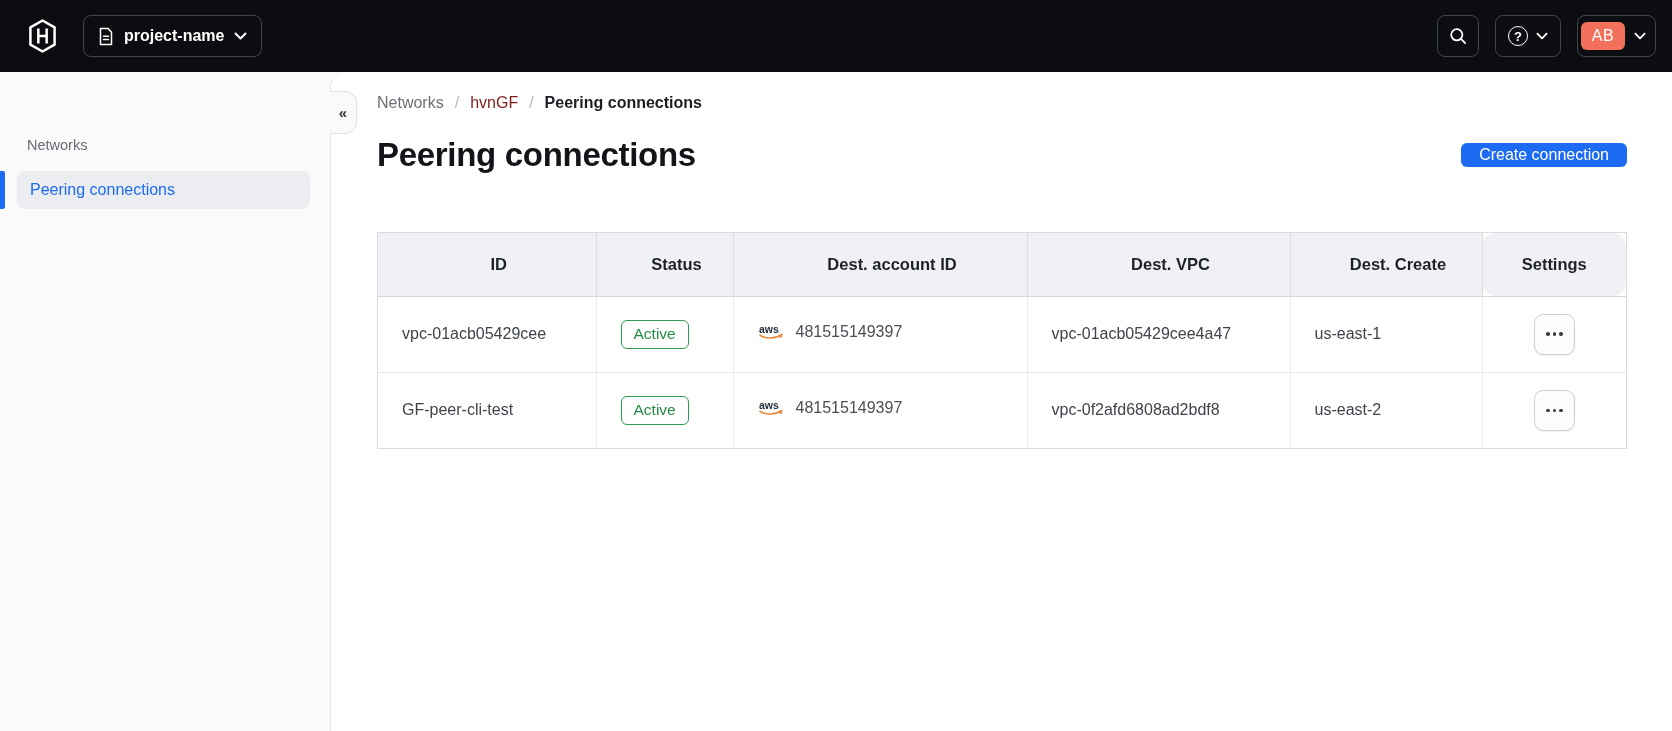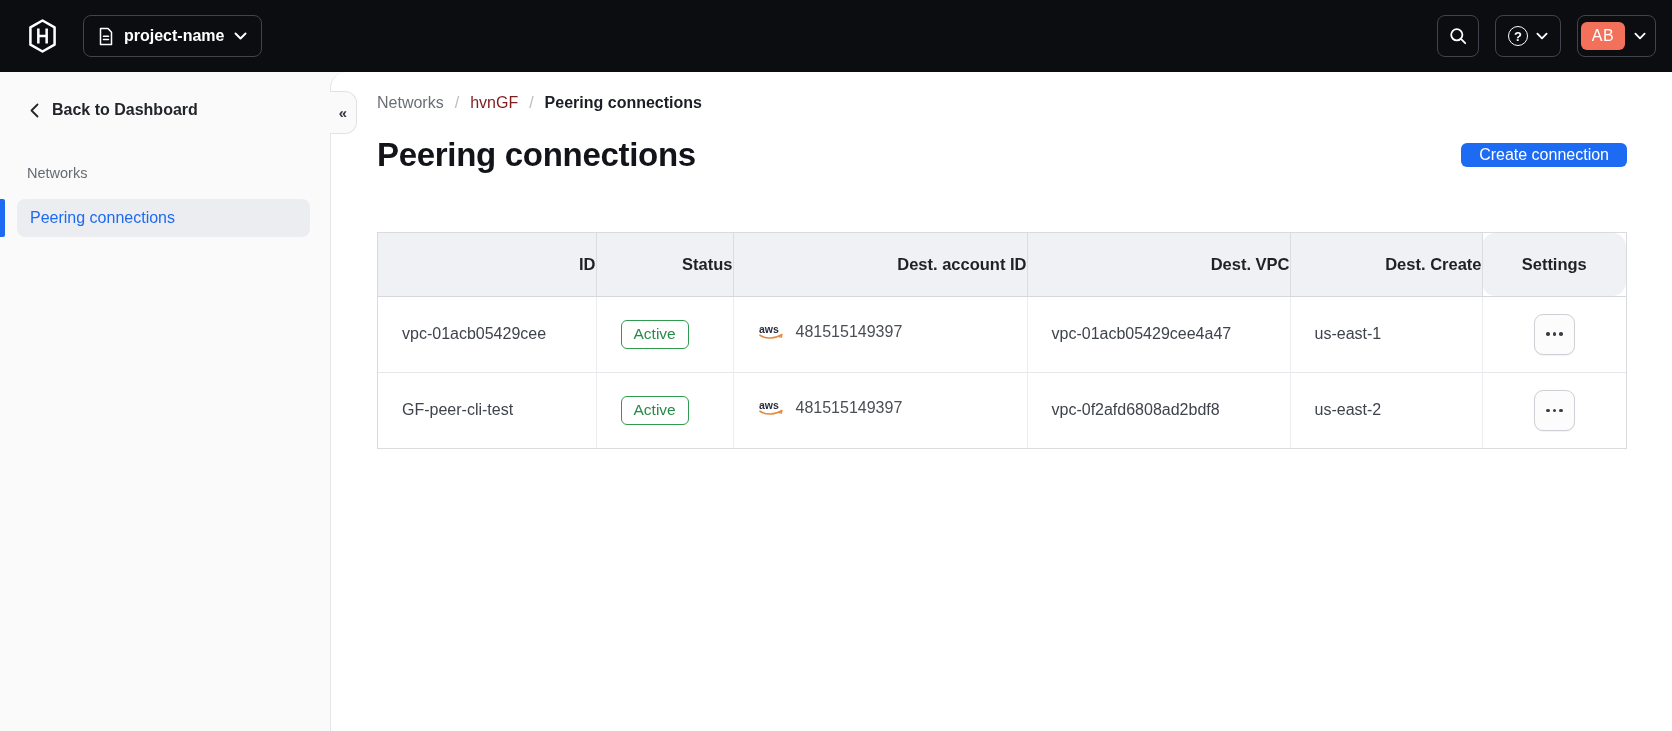--- a/index.html
+++ b/index.html
@@ -102,21 +102,21 @@
   .primary-btn {
     background:#1c6bf2; color:#fff; border:none; border-radius:6px;
     height:24px; padding:0 18px; font-size:16px; cursor:pointer;
     font-family:"Liberation Sans", sans-serif;
   }
 
   
   .table-wrap { margin-top:54px; width:1250px; border:1px solid #d9dbdf; }
   table { width:100%; border-collapse:collapse; table-layout:fixed; }
   thead th {
-    height:63px; background:#f0f1f4; text-align:right;
+    height:63px; background:#f0f1f4; text-align:center;
     padding:0 0 0 24px; font-size:16.5px; font-weight:700; color:#1e2126;
     border-right:1px solid #dadce0; border-bottom:1px solid #d6d8dc;
   }
   thead th:last-child { border-right:none; text-align:center; padding:0;border-radius:14px; }
   tbody td {
     height:76px; padding:0 0 0 24px; font-size:16px; color:#3f434b;
     border-right:1px solid #ebecef; border-top:1px solid #e5e7ea;
     background:#fff;
     margin-top:24px;
   }
@@ -193,28 +193,20 @@
             <path d="M1.5 1.5 L6.5 6.5 L11.5 1.5" stroke="#ffffff" stroke-width="2" stroke-linecap="round" stroke-linejoin="round"></path>
           </svg>
         </span>
       </button>
     </div>
   </header>
 
   <div class="shell">
 
     <aside class="sidebar">
-      <div class="back-row">
-        <span>
-          <svg width="9" height="15" viewBox="0 0 9 15" fill="none">
-            <path d="M7.5 1.5 L1.5 7.5 L7.5 13.5" stroke="#22252a" stroke-width="1.8" stroke-linecap="round" stroke-linejoin="round"></path>
-          </svg>
-        </span>
-        <span>Back to Dashboard</span>
-      </div>
       <div class="side-section">Networks</div>
       <div class="side-item">
         <span class="active-bar"></span>
         <span>Peering connections</span>
       </div>
     </aside>
 
     <main class="main">
       <button class="collapse-tab">
         <span>«</span>

